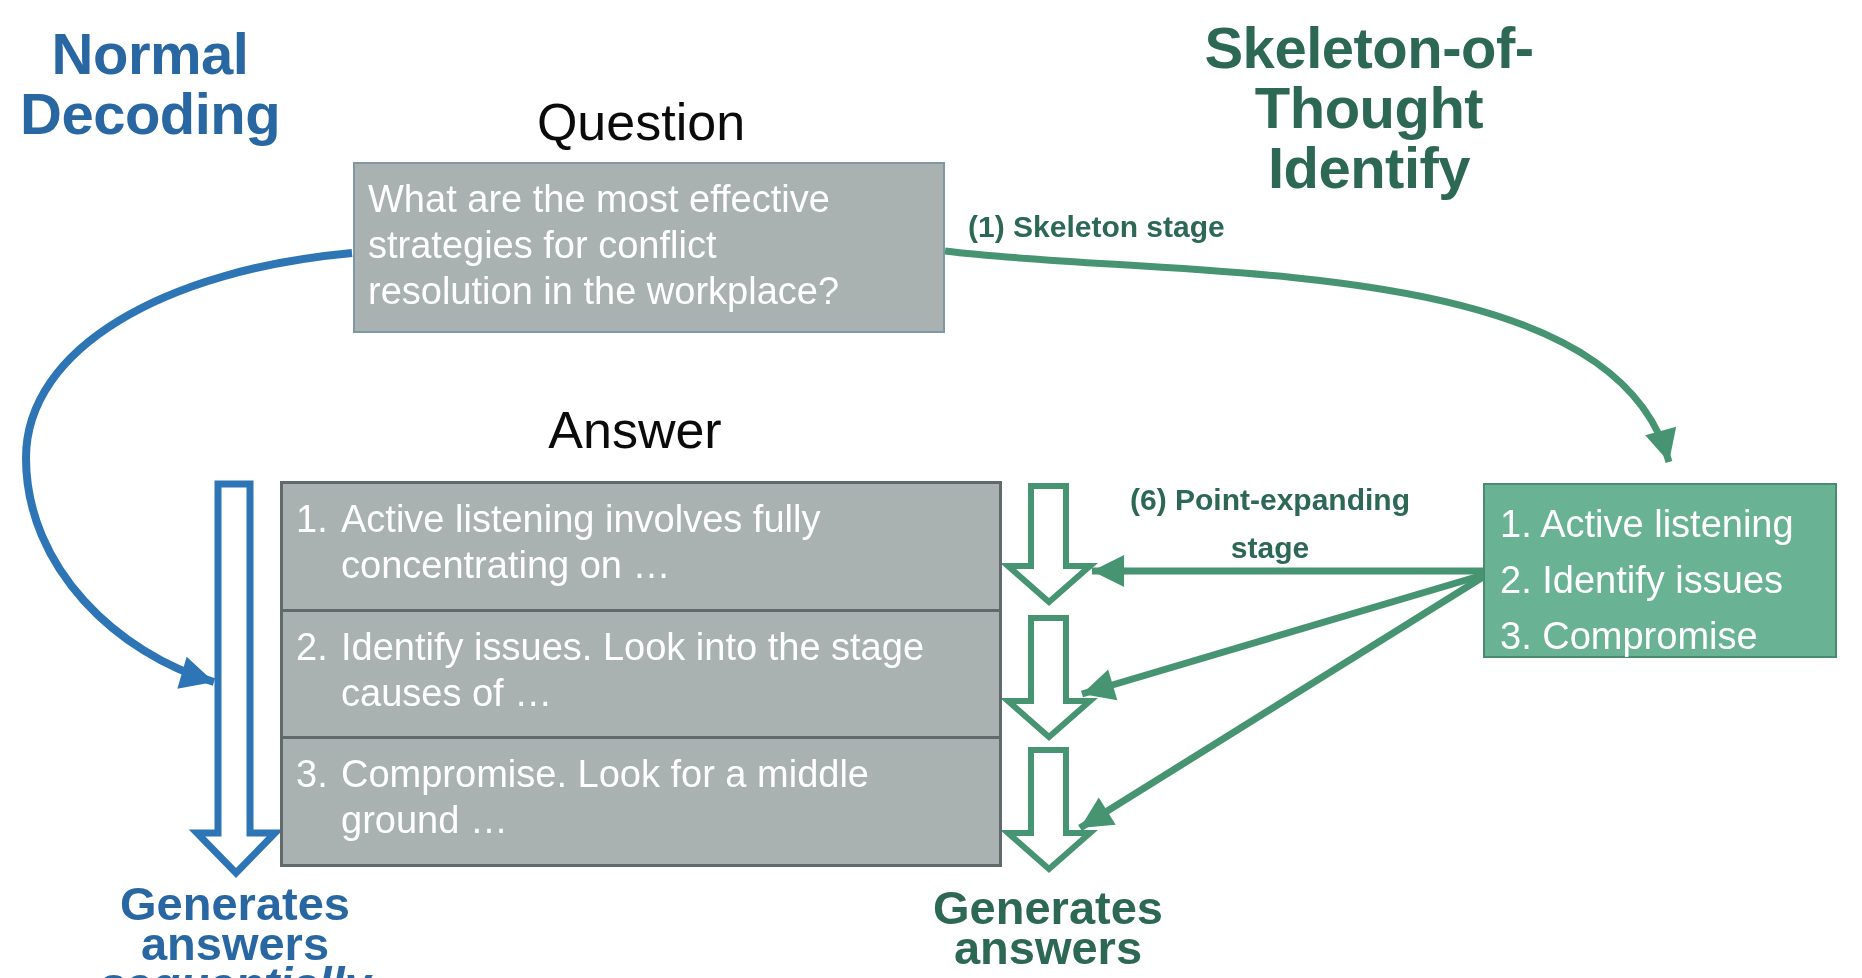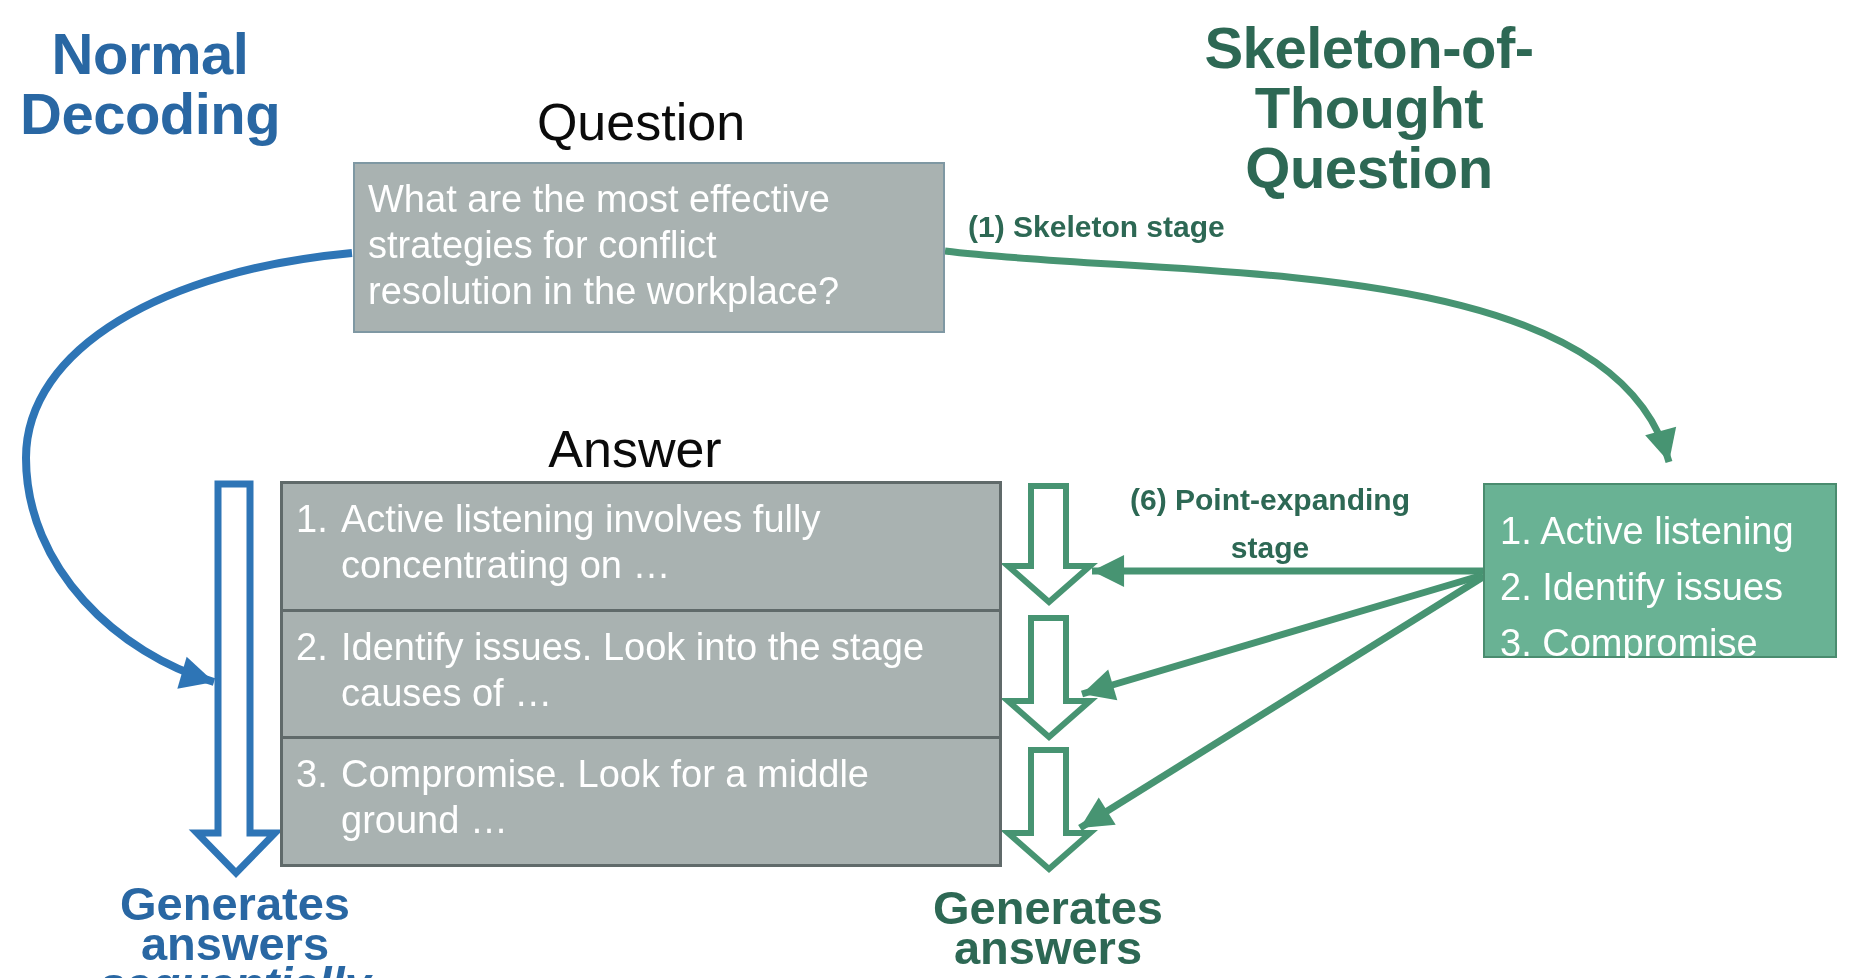--- a/index.html
+++ b/index.html
@@ -34,21 +34,21 @@
   .a-row{flex:1;display:flex;box-sizing:border-box;padding:12px 4px 0 13px;
     font-size:38px;line-height:46px;}
   .a-row + .a-row{border-top:3px solid var(--a_border,#606A6A);}
   .a-num{flex:none;width:45px;}
 
   
   .skel-box{
     left:1483px;top:483px;width:354px;height:175px;box-sizing:border-box;
     background:var(--green_box_bg,#69B294);
     border:2px solid var(--green_box_border,#4A8C6F);
-    color:#fff;font-size:38px;line-height:56px;padding:18px 0 0 15px;
+    color:#fff;font-size:38px;line-height:56px;padding:11px 0 0 15px;
   }
 
   
   .stage{font-size:30px;font-weight:bold;color:var(--green_text,#2D6854);line-height:48px;}
 
   
   .footer{font-size:47px;line-height:40px;}
   .footer-blue{color:var(--blue_text,#2967A3);font-weight:bold;}
   .footer-green{color:var(--green_text,#2D6854);font-weight:600;}
   .ital{font-style:italic;}
@@ -88,31 +88,31 @@
 
     <line class="stroke-green" stroke-width="7" x1="1483" y1="571" x2="1092" y2="571" marker-end="url(#ah-green)"></line>
     <line class="stroke-green" stroke-width="7" x1="1483" y1="575" x2="1082" y2="694" marker-end="url(#ah-green)"></line>
     <line class="stroke-green" stroke-width="7" x1="1483" y1="577" x2="1080" y2="828" marker-end="url(#ah-green)"></line>
   </svg>
 
   <div class="abs col-title blue-title center pre" style="left:20px;top:24px;width:260px;">Normal
 Decoding</div>
 
   <div class="abs col-title green-title center pre" style="left:1119px;top:18px;width:500px;">Skeleton-of-Thought
-Question</div>
+Identify</div>
 
   <div class="abs heading center" style="left:441px;top:92px;width:400px;">Question</div>
 
   <div class="abs gray-box q-box pre">What are the most effective
 strategies for conflict
 resolution in the workplace?</div>
 
   <div class="abs stage" style="left:968px;top:203px;">(1) Skeleton stage</div>
 
-  <div class="abs heading center" style="left:435px;top:419px;width:400px;">Answer</div>
+  <div class="abs heading center" style="left:435px;top:400px;width:400px;">Answer</div>
 
   <div class="abs gray-box a-box">
     <div class="a-row">
       <span class="a-num">1.</span>
       <span class="pre">Active listening involves fully
 concentrating on …</span>
     </div>
     <div class="a-row">
       <span class="a-num">2.</span>
       <span class="pre">Identify issues. Look into the stage

